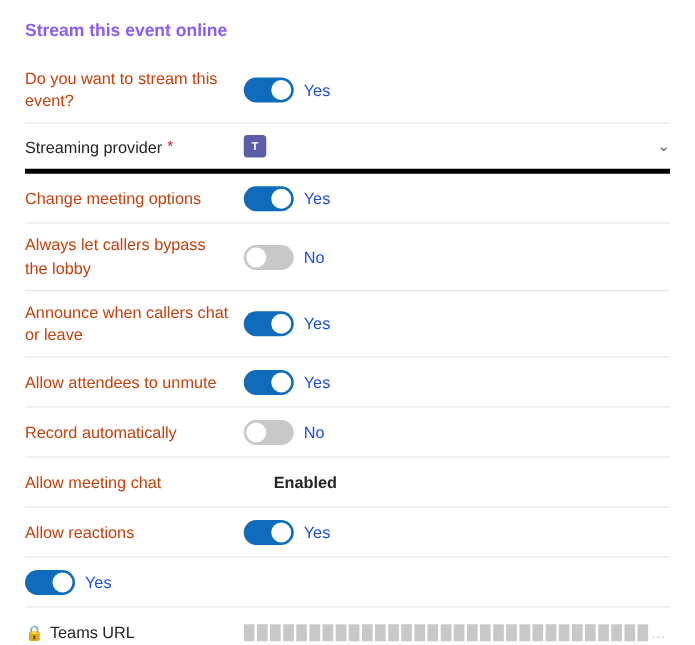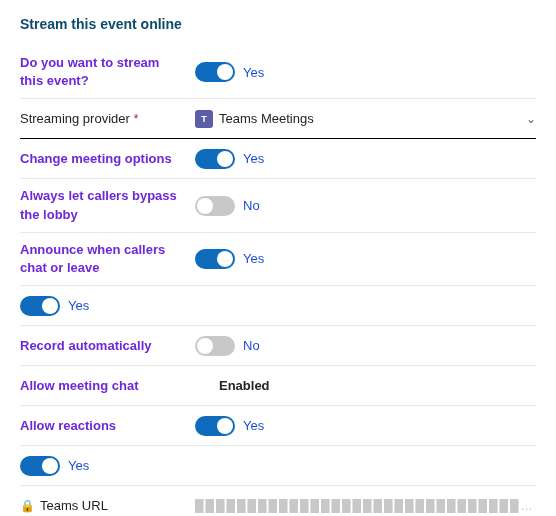--- a/index.html
+++ b/index.html
@@ -11,40 +11,39 @@
       width: 556px;
       min-height: 516px;
     }
     .container {
       padding: 16px 20px;
     }
     .section-title {
       font-size: 14px;
       font-weight: 600;
       margin-bottom: 14px;
-      color: #0c4a6e;
+      color: #8b5cf6;
     }
     .row {
       display: flex;
       align-items: center;
       padding: 8px 0;
       border-bottom: 1px solid #e8e8e8;
       min-height: 40px;
     }
     .row:last-child {
       border-bottom: none;
     }
     .row-label {
       width: 175px;
       min-width: 175px;
-      color: #6d28d9;
+      color: #c2410c;
       font-size: 13px;
       line-height: 1.4;
       padding-right: 10px;
-      font-weight: bold;
     }
     .row-content {
       flex: 1;
       display: flex;
       align-items: center;
       gap: 8px;
     }
     
     .toggle {
       position: relative;
@@ -78,21 +77,21 @@
     }
     .toggle-label {
       font-size: 13px;
       color: #1d4ed8;
     }
     
     .provider-row {
       display: flex;
       align-items: center;
       padding: 8px 0;
-      border-bottom: 1px solid #000000;
+      border-bottom: 4px solid #000000;
       min-height: 40px;
       position: relative;
       text-align: center;
     }
     .provider-label {
       width: 175px;
       min-width: 175px;
       color: #242424;
       font-size: 13px;
       display: flex;
@@ -180,21 +179,20 @@
   </div>
 
   <div class="provider-row">
     <div class="provider-label">
       <span>Streaming provider</span>
       <span class="required-star">*</span>
     </div>
     <div class="provider-content">
       <div class="provider-inner">
         <div class="teams-icon">T</div>
-        <span class="provider-name">Teams Meetings</span>
       </div>
       <span class="chevron-icon">⌄</span>
     </div>
   </div>
 
   <div class="row">
     <div class="row-label">Change meeting options</div>
     <div class="row-content">
       <div class="toggle on">
         <div class="toggle-knob"></div>
@@ -217,20 +215,21 @@
     <div class="row-label">Announce when callers chat or leave</div>
     <div class="row-content">
       <div class="toggle on">
         <div class="toggle-knob"></div>
       </div>
       <span class="toggle-label">Yes</span>
     </div>
   </div>
 
   <div class="row">
+    <div class="row-label">Allow attendees to unmute</div>
     <div class="row-content">
       <div class="toggle on">
         <div class="toggle-knob"></div>
       </div>
       <span class="toggle-label">Yes</span>
     </div>
   </div>
 
   <div class="row">
     <div class="row-label">Record automatically</div>

